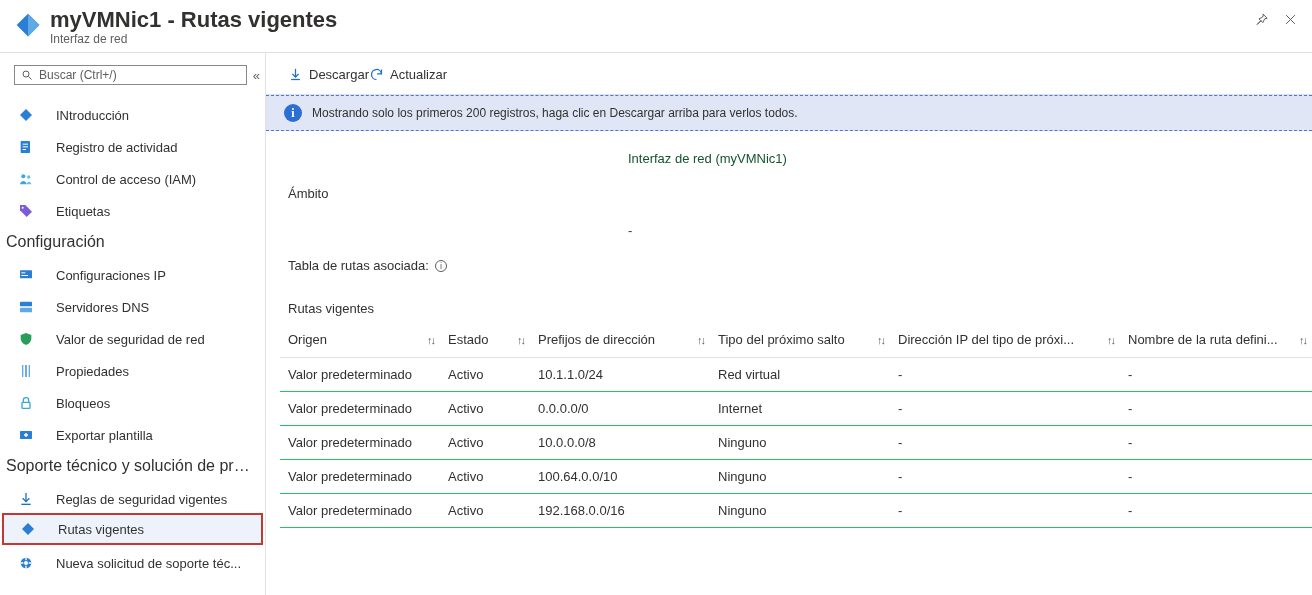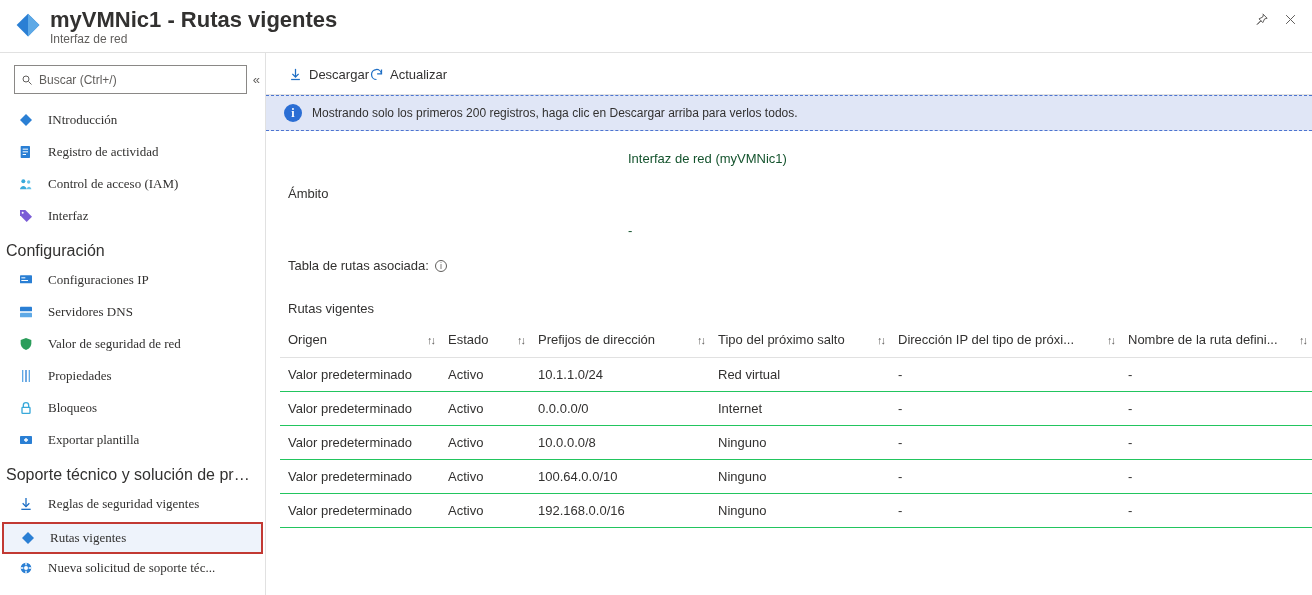--- a/index.html
+++ b/index.html
@@ -35,38 +35,37 @@
   .body { display: flex; height: calc(595px - 49px); }
   .sidebar { width: 266px; border-right: 1px solid #e1e1e1; padding: 8px 0 0 0; }
   .content { flex: 1; padding: 0; overflow:hidden; }
 
   
   .search-wrap { display:flex; align-items:center; padding: 4px 8px 12px 14px; gap:6px; }
   .search-box {
     flex: 1;
     display: flex; align-items: center;
     border: 1px solid #8a8886;
-    height: 29px; padding: 0 6px;
+    height: 20px; padding: 0 6px;
     color: #605e5c;
     font-size: 12px;
     background:#fff;
   }
   .search-box .magnifier { margin-right: 6px; display:flex; }
   .collapse-chevrons { color:#605e5c; font-size: 13px; letter-spacing:-3px; cursor:pointer; }
 
   
   .nav-group-title { padding: 8px 14px 6px 6px; font-size: 16px; color: #323130; white-space:nowrap; overflow:hidden; text-overflow:ellipsis;}
   .nav-item {
-    display: flex; align-items: flex-start;
+    display: flex; align-items: flex-end;
     padding: 6px 14px 6px 18px;
     cursor: pointer;
     white-space: nowrap; overflow:hidden; text-overflow:ellipsis;
-    gap: 14px;
+    gap: 22px;
     height: 32px;
-    font-family: Liberation Serif, serif;
   }
   .nav-item.selected {
     background: #eef3fb;
     border: 2px solid #c23933;
     border-left-width: 2px;
     margin: 0 2px 0 2px;
     padding-left: 16px;
   }
   .nav-icon { width: 16px; height: 16px; display:flex; align-items:center; justify-content:center; flex-shrink:0;}
   .nav-label { font-size: 13px; color: #323130; overflow:hidden; text-overflow:ellipsis;}
@@ -201,21 +200,21 @@
           </span>
           <span class="nav-label">Control de acceso (IAM)</span>
         </div>
         <div class="nav-item">
           <span class="nav-icon">
             <svg width="16" height="16" viewBox="0 0 24 24">
               <path d="M3 3h8l10 10-8 8L3 11z" fill="#7b5cd6"></path>
               <circle cx="7" cy="7" r="1.5" fill="#fff"></circle>
             </svg>
           </span>
-          <span class="nav-label">Interfaz</span>
+          <span class="nav-label">Etiquetas</span>
         </div>
       </div>
     <div class="nav-group-title">Configuración</div>
     <div id="nav-config">
         <div class="nav-item">
           <span class="nav-icon">
             <svg width="16" height="16" viewBox="0 0 24 24">
               <rect x="3" y="5" width="18" height="12" rx="1" fill="#2a7fd4"></rect>
               <rect x="5" y="8" width="6" height="1.5" fill="#fff"></rect>
               <rect x="5" y="12" width="10" height="1.5" fill="#fff"></rect>

